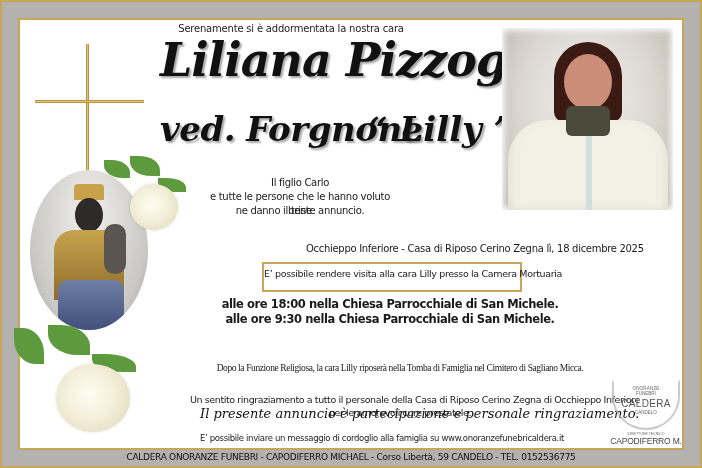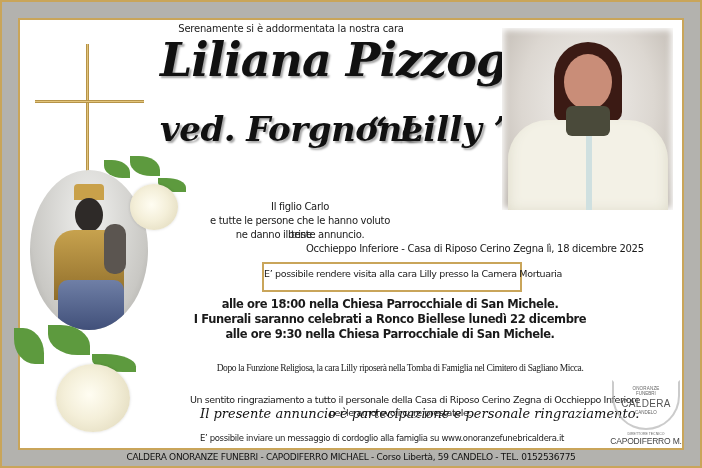--- a/index.html
+++ b/index.html
@@ -48,21 +48,21 @@
   }
   .madonna .crown { position: absolute; left: 44px; top: 14px; width: 30px; height: 16px; background: #c9a14a; border-radius: 4px 4px 0 0; }
   .madonna .head { position: absolute; left: 45px; top: 28px; width: 28px; height: 34px; border-radius: 50%; background: #2e2a28; }
   .madonna .robe { position: absolute; left: 24px; top: 60px; width: 70px; height: 70px; background: linear-gradient(180deg,#c7a24e,#8f6d2a); border-radius: 20px 20px 0 0; }
   .madonna .mantle { position: absolute; left: 28px; top: 110px; width: 66px; height: 52px; background: linear-gradient(180deg,#6f7fa6,#3f4e78); border-radius: 10px; }
   .madonna .child { position: absolute; left: 74px; top: 54px; width: 22px; height: 50px; background: #5b5550; border-radius: 10px; }
 
   .rose { position: absolute; border-radius: 50%; background: radial-gradient(circle at 45% 45%, #fffdf2 0%, #f4efd9 45%, #ddd5b6 100%); box-shadow: 0 0 3px rgba(0,0,0,0.15); }
   .leaf { position: absolute; background: #5d9a3e; border-radius: 0 70% 0 70%; }
 
-  .family { position: absolute; left: 210px; width: 180px; text-align: center; font-size: 10px; line-height: 14px; font-family: "DejaVu Sans", sans-serif; letter-spacing: -0.3px; margin-top: 24px; }
+  .family { position: absolute; left: 210px; width: 180px; text-align: center; font-size: 10px; line-height: 14px; font-family: "DejaVu Sans", sans-serif; letter-spacing: -0.3px; }
   .date { position: absolute; left: 306px; width: 288px; top: 243px; text-align: center; font-size: 10px; font-family: "DejaVu Sans", sans-serif; letter-spacing: -0.3px; white-space: nowrap; }
   .visit-box {
     position: absolute; left: 262px; top: 262px; width: 260px; height: 30px;
     border: 2px solid #c9a55a; text-align: center; font-size: 9.5px; line-height: 12.5px; padding-top: 4px;
     font-family: "DejaVu Sans", sans-serif; letter-spacing: -0.35px; white-space: nowrap;
   }
   .bold-block { position: absolute; left: 190px; width: 400px; top: 297px; text-align: center; font-weight: bold; font-size: 11.5px; line-height: 15px; font-family: "DejaVu Sans", sans-serif; letter-spacing: -0.4px; white-space: nowrap; }
   .after { position: absolute; left: 190px; width: 420px; top: 362px; text-align: center; font-size: 9.5px; line-height: 13px; font-family: "DejaVu Sans", sans-serif; letter-spacing: -0.4px; white-space: nowrap; }
   .thanks { position: absolute; left: 200px; width: 380px; top: 406px; text-align: center; font-size: 13px; white-space: nowrap; }
   .cordoglio { position: absolute; left: 200px; top: 433px; font-size: 8.5px; font-family: "DejaVu Sans", sans-serif; letter-spacing: -0.35px; white-space: nowrap; color: #222; }
@@ -125,21 +125,20 @@
 <div class="family" style="top:204px;">ne danno il triste annuncio.</div>
 
 <div class="date">Occhieppo Inferiore - Casa di Riposo Cerino Zegna lì, 18 dicembre 2025</div>
 
 <div class="visit-box">
   <div>E’ possibile rendere visita alla cara Lilly presso la Camera Mortuaria</div>
 </div>
 
 <div class="bold-block">
   <div>alle ore 18:00 nella Chiesa Parrocchiale di San Michele.</div>
-  <div>I Funerali saranno celebrati a Ronco Biellese lunedì 22 dicembre</div>
   <div>alle ore 9:30 nella Chiesa Parrocchiale di San Michele.</div>
 </div>
 
 <div class="after">
   <div style="margin-bottom:18px;font-family:Liberation Serif, serif;">Dopo la Funzione Religiosa, la cara Lilly riposerà nella Tomba di Famiglia nel Cimitero di Sagliano Micca.</div>
   <div>Un sentito ringraziamento a tutto il personale della Casa di Riposo Cerino Zegna di Occhieppo Inferiore</div>
   <div>per le amorevoli cure prestatele.</div>
 </div>
 
 <div class="thanks script" style="text-shadow:none;font-weight:normal;">Il presente annuncio è partecipazione e personale ringraziamento.</div>

